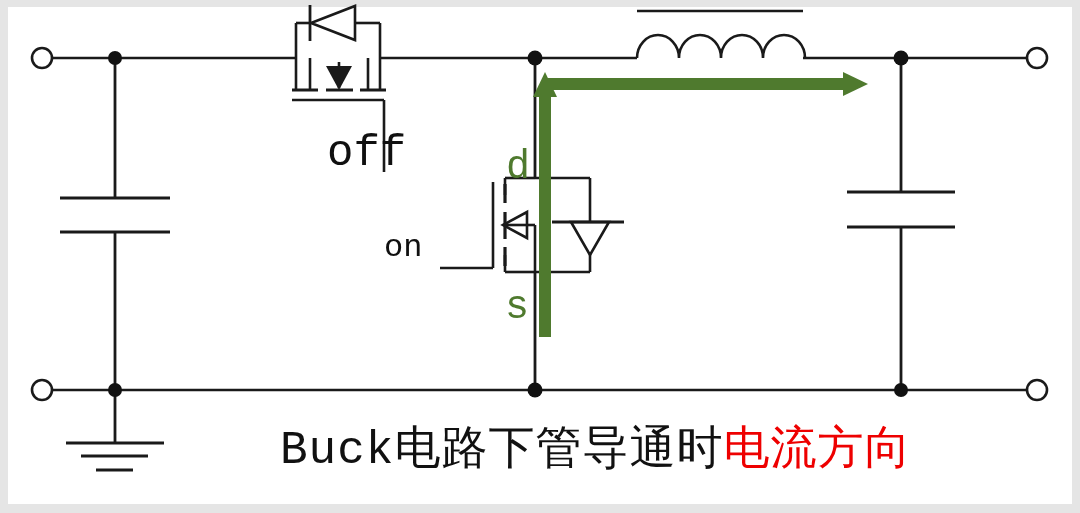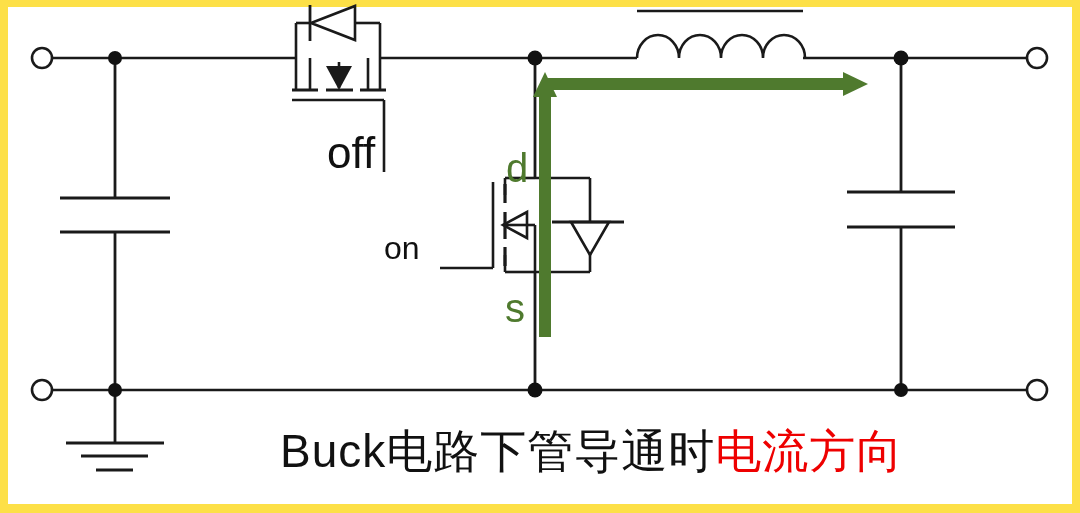--- a/index.html
+++ b/index.html
@@ -10,21 +10,22 @@
   body {
     width: 1080px;
     height: 513px;
     overflow: hidden;
     font-family: "Liberation Sans", sans-serif;
   }
   #figure {
     position: relative;
     width: 1080px;
     height: 513px;
-    background: #fde047;
+    background: #e5e5e5;
+    font-family: Liberation Mono, monospace;
   }
   #canvas-area {
     position: absolute;
     left: 8px;
     top: 7px;
     width: 1064px;
     height: 497px;
     background: #ffffff;
   }
   #schematic {

